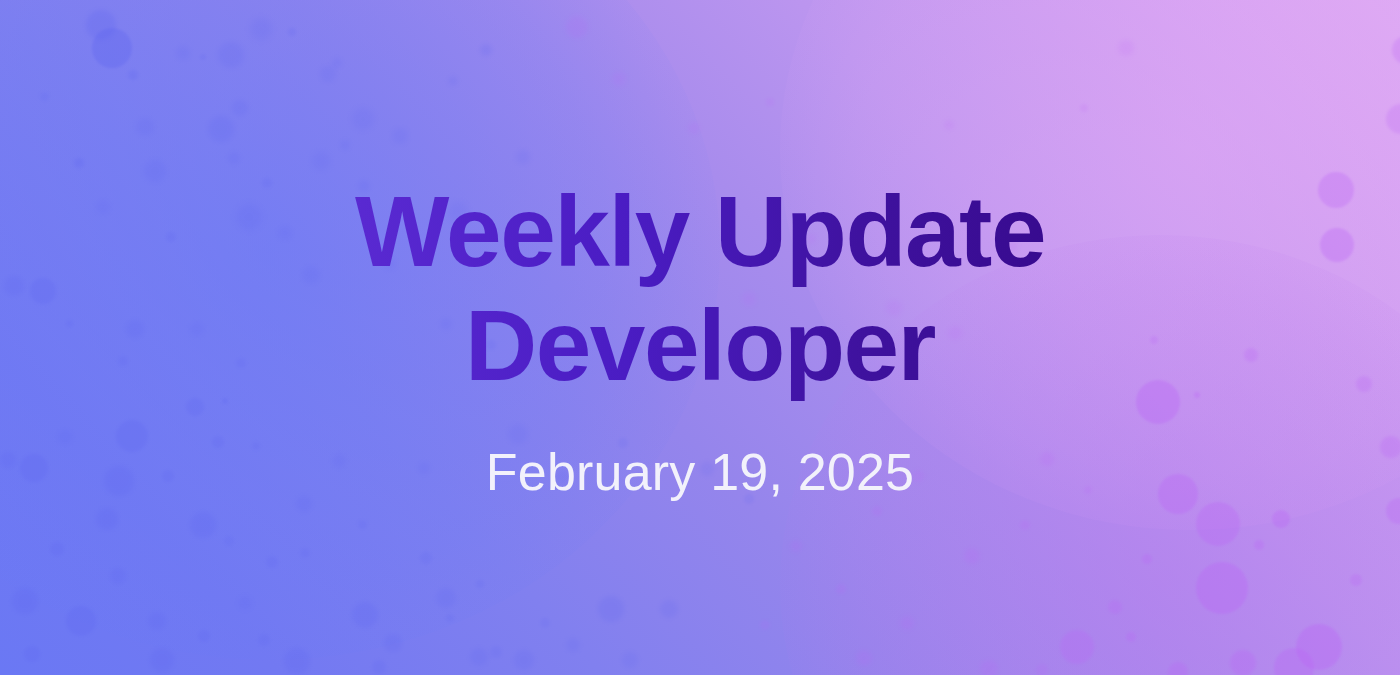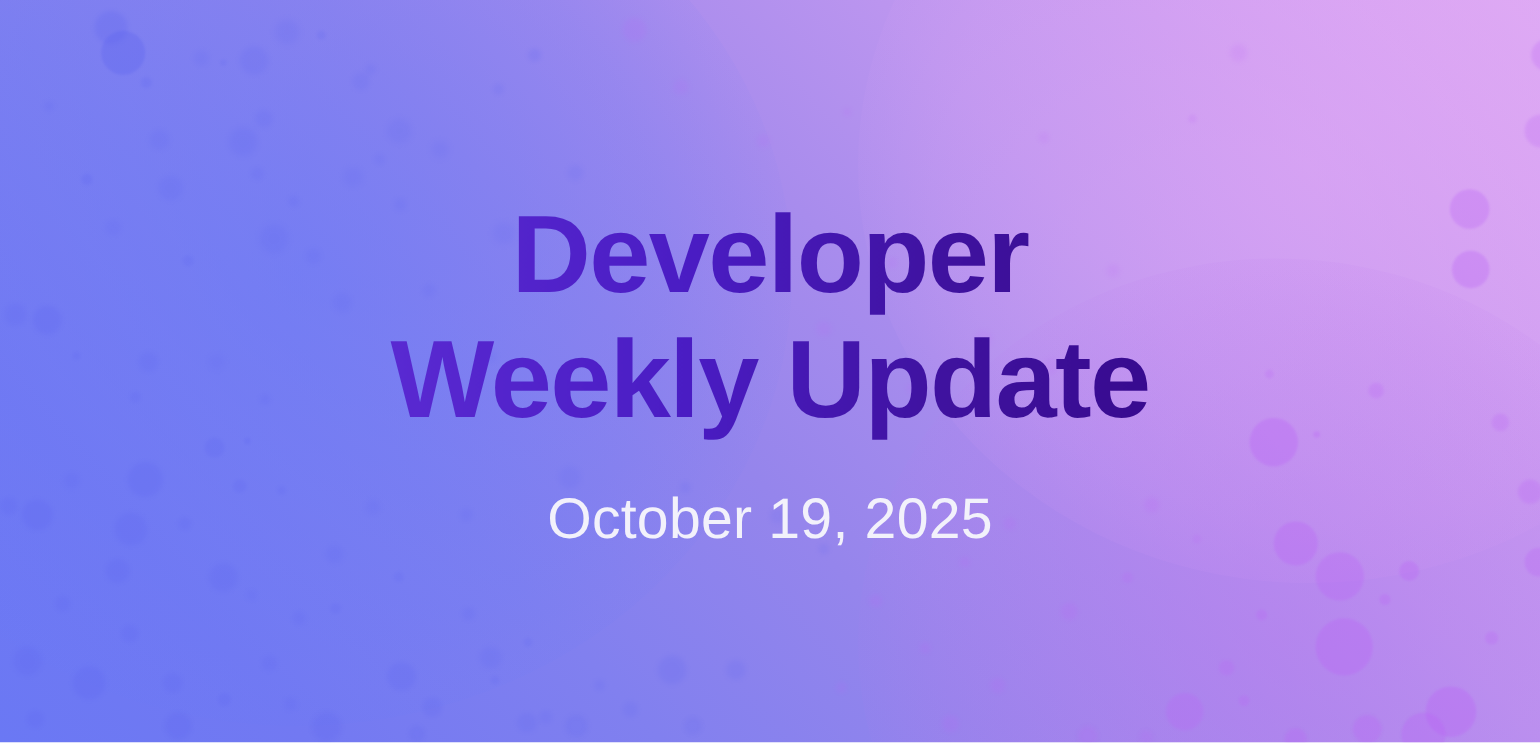--- a/index.html
+++ b/index.html
@@ -258,19 +258,19 @@
       <div class="dot warm" style="left: 742px; top: 292px; width: 14px; height: 14px; opacity: 0.12; filter: blur(2.4px);"></div>
       <div class="dot warm" style="left: 652px; top: 360px; width: 10px; height: 10px; opacity: 0.12; filter: blur(2px);"></div>
       <div class="dot warm" style="left: 688px; top: 122px; width: 12px; height: 12px; opacity: 0.12; filter: blur(2.2px);"></div>
       <div class="dot warm" style="left: 766px; top: 98px; width: 8px; height: 8px; opacity: 0.12; filter: blur(1.8px);"></div>
       <div class="dot warm" style="left: 612px; top: 72px; width: 14px; height: 14px; opacity: 0.12; filter: blur(2.4px);"></div>
       <div class="dot warm" style="left: 566px; top: 16px; width: 22px; height: 22px; opacity: 0.14; filter: blur(2.6px);"></div>
     </div>
 
   <div id="content">
     <h1 id="headline">
+      <span class="line">Weekly Update</span>
       <span class="line">Developer</span>
-      <span class="line">Weekly Update</span>
     </h1>
-    <div id="subtitle">October 19, 2025</div>
+    <div id="subtitle">February 19, 2025</div>
   </div>
 
 </div>
 
 </body></html>

